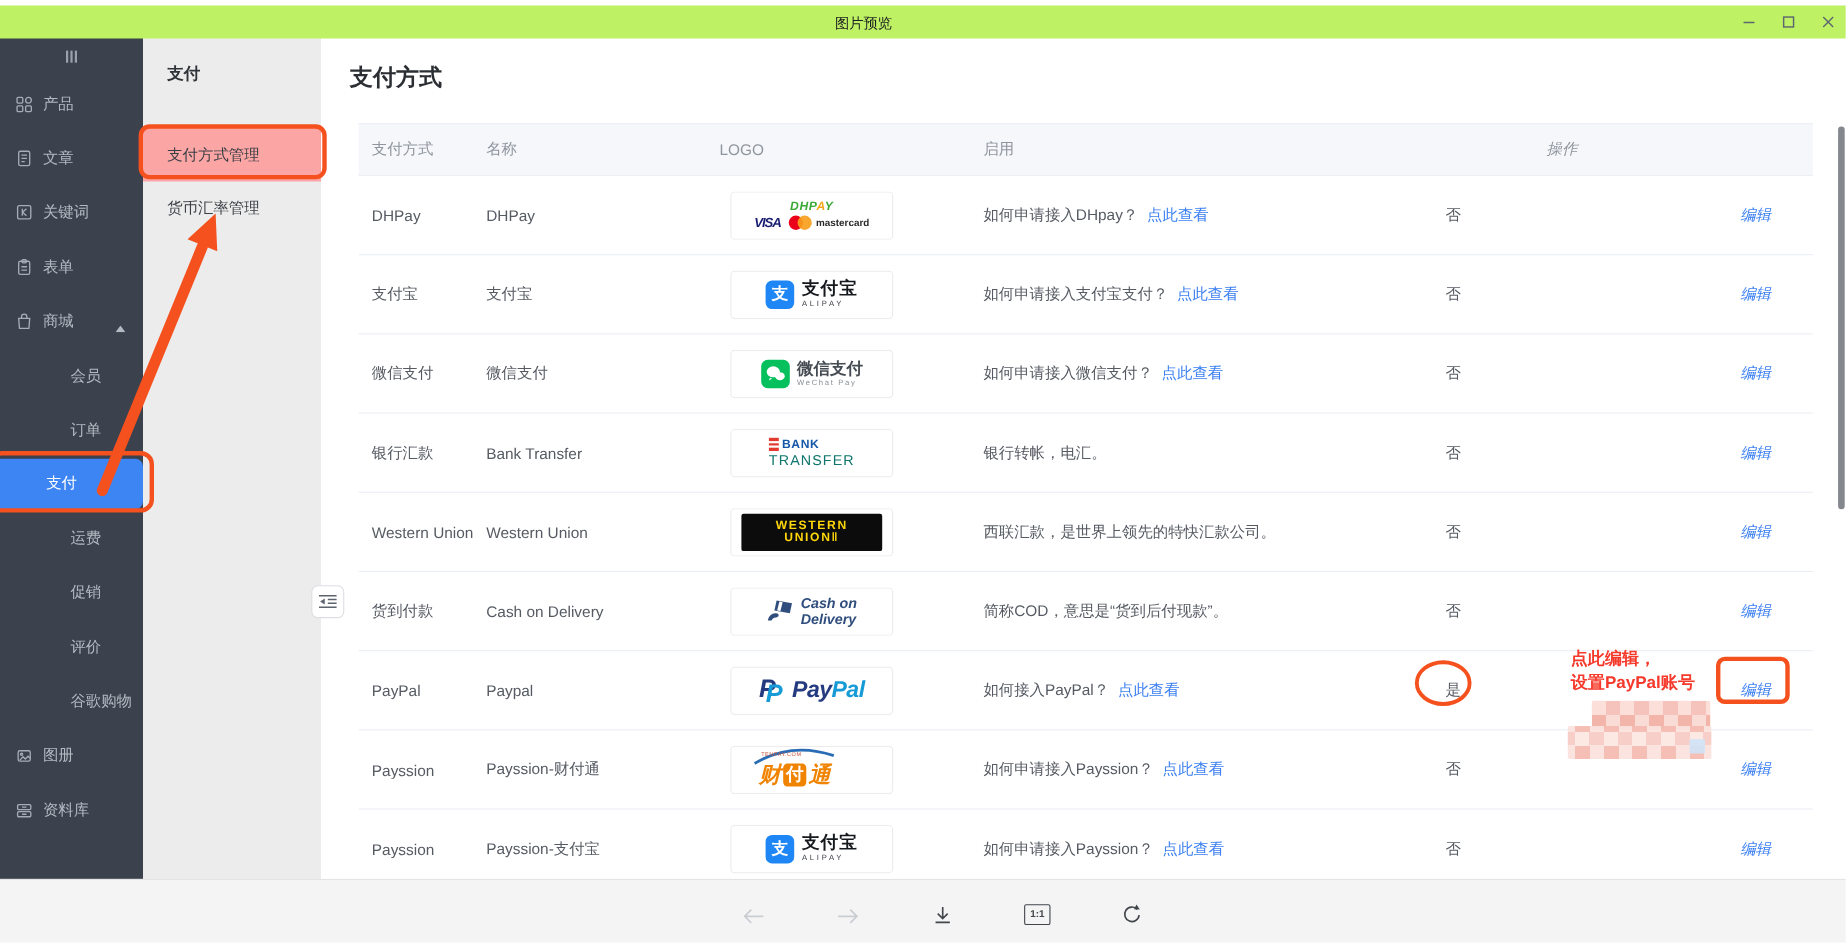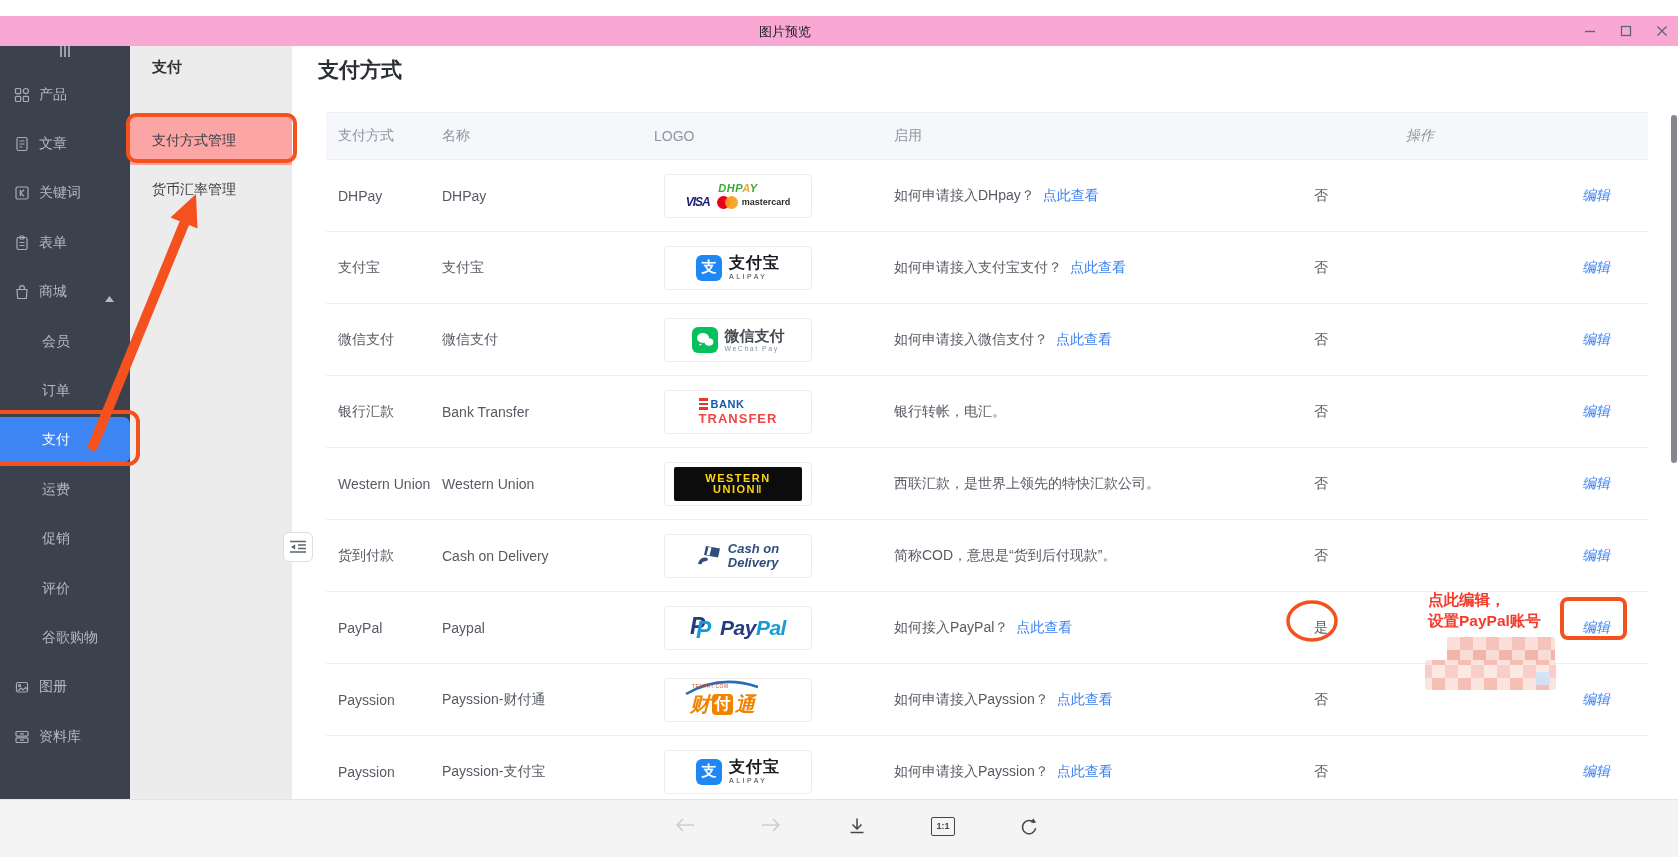--- a/index.html
+++ b/index.html
@@ -1,37 +1,37 @@
 <!DOCTYPE html>
 <html><head>
 <meta charset="utf-8">
 <style>
   html,body{margin:0;padding:0;}
   body{width:1678px;height:857px;overflow:hidden;background:#fff;
        font-family:"Liberation Sans","DejaVu Sans",sans-serif;color:#565b63;}
   .stage{position:relative;width:1678px;height:857px;background:#fff;}
 
   
-  .titlebar{position:absolute;left:0;top:16px;width:100%;height:30px;background:#f9a8d4;z-index:5;text-decoration:underline;}
+  .titlebar{position:absolute;left:0;top:5px;width:100%;height:30px;background:#bef264;z-index:5;text-decoration:underline;}
   .tb-title{position:absolute;left:785px;top:7px;transform:translateX(-50%);
             font-size:13px;color:#1c1e21;}
   .win-controls{position:absolute;right:8px;top:0;height:30px;display:flex;align-items:center;gap:20px;}
   .win-btn{width:16px;height:16px;display:flex;align-items:center;justify-content:center;cursor:default;}
 
   
   .app{position:absolute;left:0;top:30px;right:0;bottom:57px;background:#fff;}
 
   
   .sidebar{position:absolute;left:0;top:0;bottom:0;width:130px;background:#3b414d;overflow:hidden;}
   .side-collapse{height:30px;display:flex;align-items:center;justify-content:center;gap:2.5px;padding-top:6px;}
   .side-collapse i{display:block;width:1.5px;height:11px;background:#9aa1ad;}
   .side-list{padding-top:4px;}
   .side-item{height:49.4px;display:flex;align-items:center;padding-left:14px;color:#b4b9c2;font-size:14px;position:relative;}
   .side-item .s-ico{width:16px;height:16px;margin-right:9px;flex:0 0 16px;}
-  .side-item.sub{padding-left:42px;}
+  .side-item.sub{padding-left:64px;}
   .side-item .caret{position:absolute;right:16px;top:50%;margin-top:-3px;}
   .side-item.active{padding-left:0;}
   .side-item.active .blue{display:flex;align-items:center;width:131px;height:46px;
         background:#3e85f4;color:#fff;border-radius:0 7px 7px 0;padding-left:42px;box-sizing:border-box;}
 
   
   .panel{position:absolute;left:130px;top:0;bottom:0;width:162px;background:#ececec;}
   .panel-title{position:absolute;left:22px;top:28px;font-size:15px;font-weight:bold;color:#2f3338;}
   .panel-items{position:absolute;left:0;top:86px;right:0;}
   .panel-item{height:49px;display:flex;align-items:center;padding-left:22px;font-size:14px;color:#3a3f45;}
@@ -78,21 +78,21 @@
   .stack i{font-style:normal;font-size:7px;letter-spacing:2.5px;color:#3c4148;margin-top:2px;}
   
   .wx-ic{width:26px;height:26px;background:#05c05c;border-radius:6px;display:flex;align-items:center;justify-content:center;margin-right:7px;}
   .wx .stack b{font-size:15px;font-weight:600;color:#454b52;letter-spacing:0;}
   .wx .stack i{letter-spacing:1.5px;color:#8a9097;text-transform:none;}
   
   .bank{flex-direction:column;align-items:flex-start;line-height:1;}
   .bk1{display:flex;align-items:center;font-size:11px;font-weight:900;color:#1558a8;letter-spacing:.5px;}
   .bars{display:inline-flex;flex-direction:column;gap:2px;margin-right:3px;}
   .bars i{width:9px;height:2.5px;background:#e23b2e;}
-  .bk2{font-size:13px;font-weight:700;color:#ef4444;letter-spacing:1px;margin-top:2px;}
+  .bk2{font-size:13px;font-weight:400;color:#0f766e;letter-spacing:1px;margin-top:2px;}
   
   .wu-box{width:128px;height:34px;background:#0c0c0c;border-radius:2px;display:flex;flex-direction:column;
       align-items:center;justify-content:center;line-height:1;}
   .wu-box div{color:#ffd60a;font-weight:900;font-size:11px;letter-spacing:1.5px;}
   
   .cod .cod-tx{display:flex;flex-direction:column;line-height:1.05;font-style:italic;font-weight:900;
       font-size:13px;color:#2f4e7d;margin-left:5px;}
   
   .pp-ic{position:relative;width:24px;height:28px;margin-right:6px;}
   .pp-ic i{position:absolute;font-style:italic;font-weight:900;font-size:23px;line-height:1;}
@@ -104,21 +104,21 @@
   .tp-top{position:absolute;left:14px;top:4px;font-size:5px;color:#c4543c;letter-spacing:.5px;}
   .tp-arc{position:absolute;left:6px;top:1px;}
   .tp-row{position:absolute;left:12px;top:12px;display:flex;align-items:center;gap:2px;}
   .tp-c{font-size:20px;font-weight:800;font-style:italic;color:#f08300;}
   .tp-b{width:21px;height:21px;background:#f08300;border-radius:4px;color:#fff;font-size:16px;font-weight:800;
       display:flex;align-items:center;justify-content:center;}
 
   
   .footer{position:absolute;left:0;bottom:0;width:100%;height:57px;background:#f4f4f5;border-top:1px solid #e3e4e6;
       display:flex;align-items:center;justify-content:center;gap:26px;z-index:5;}
-  .f-ico{width:24px;height:24px;display:flex;align-items:flex-start;justify-content:center;cursor:pointer;padding-left:36px;}
+  .f-ico{width:24px;height:24px;display:flex;align-items:flex-end;justify-content:center;cursor:pointer;padding-left:36px;}
   .ratio-box{width:22px;height:17px;border:1.6px solid #42464b;border-radius:2px;color:#42464b;
       font-size:9px;font-weight:bold;display:flex;align-items:center;justify-content:center;letter-spacing:0;}
 
   
   .scroll-thumb{position:absolute;right:1px;top:115px;width:6px;height:348px;background:#84878d;border-radius:3px;z-index:6;}
 
   
   .overlay{position:absolute;inset:0;z-index:20;pointer-events:none;font-weight:bold;}
   .ann-box{position:absolute;border:4px solid #f4511e;box-sizing:border-box;}
   .ann-note{position:absolute;left:1428px;top:589px;font-size:15.5px;line-height:21px;color:#f5392b;white-space:nowrap;}

